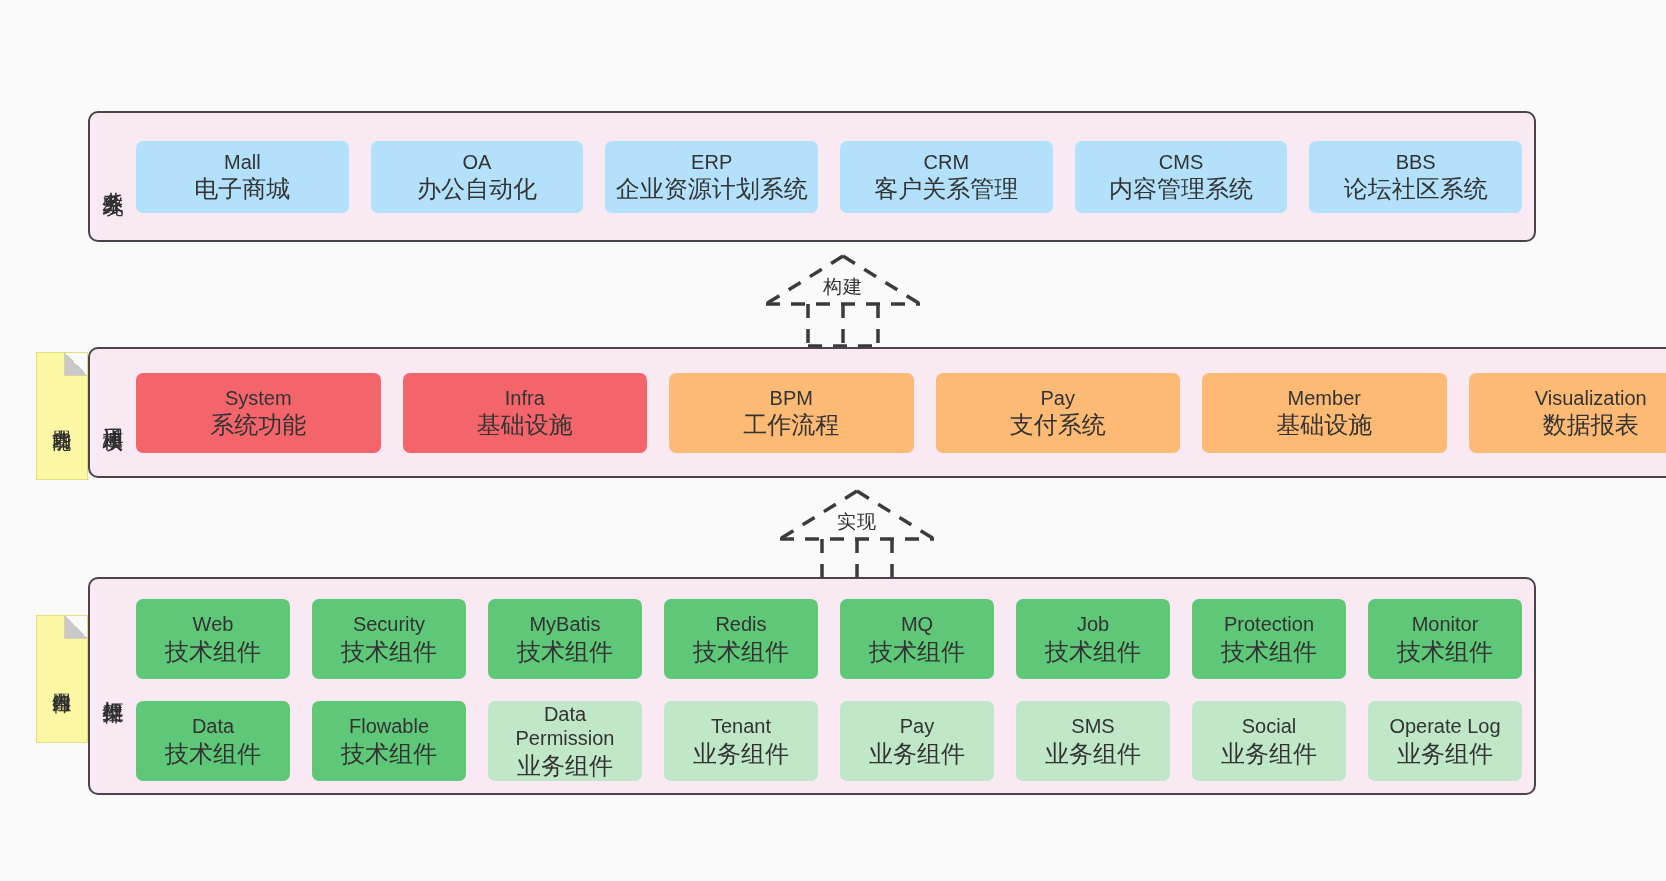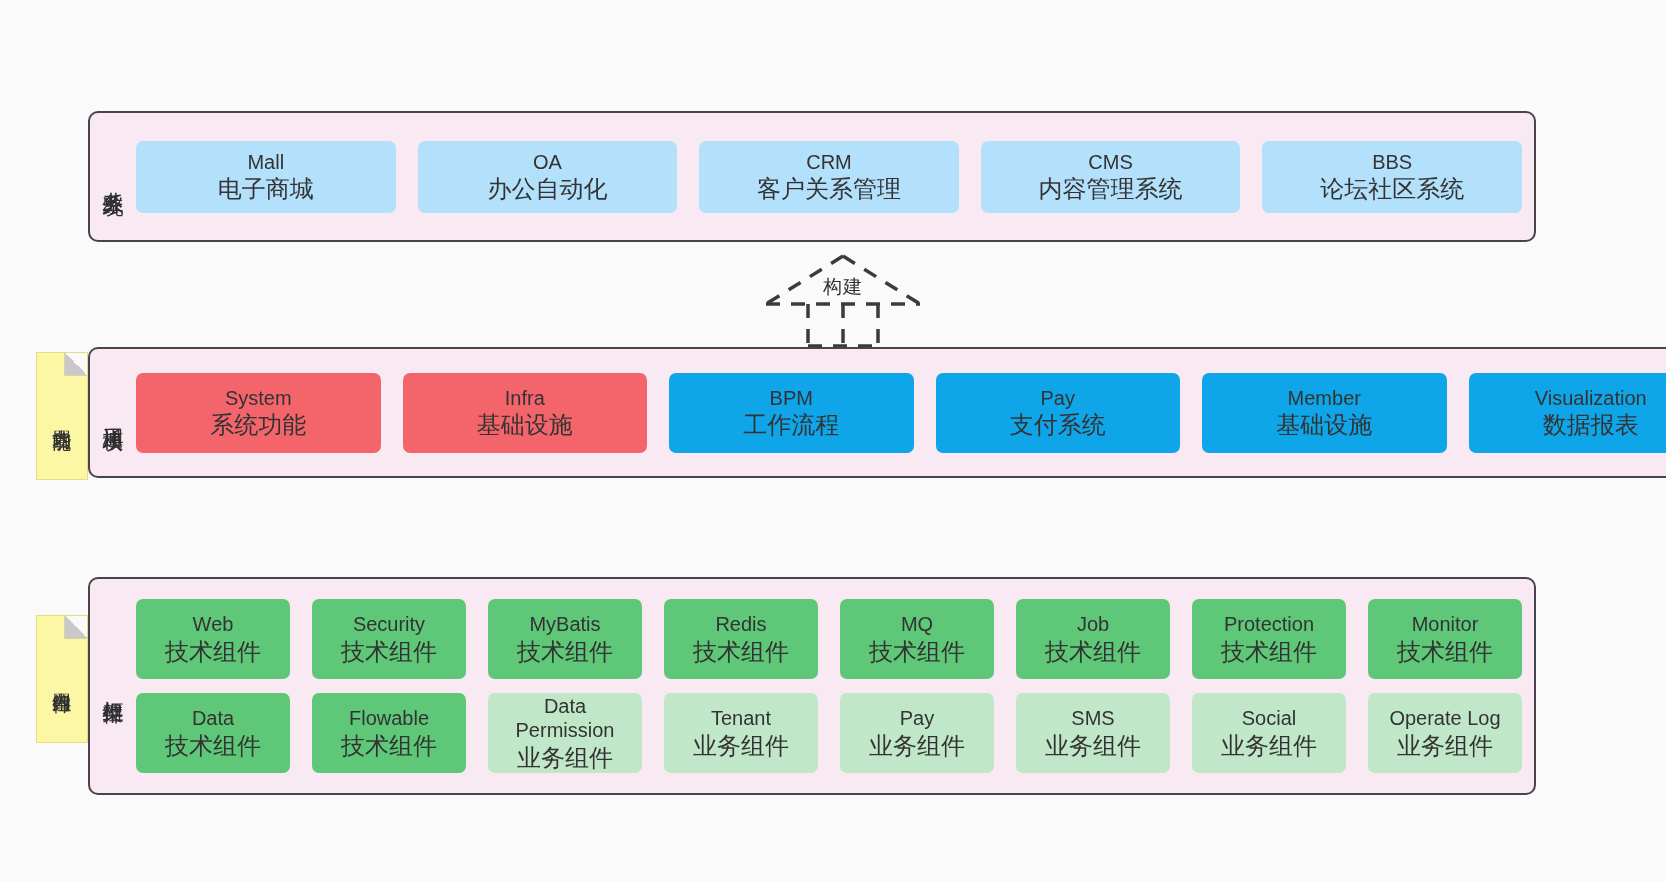--- a/index.html
+++ b/index.html
@@ -80,39 +80,39 @@
     font-size: 20px;
     color: #333;
   }
   .card .cn {
     font-size: 24px;
     color: #333;
   }
 
   .card.blue        { background: #b3e0fb; }
   .card.red-strong  { background: #f4656b; }
-  .card.red-soft    { background: #0ea5e9; }
+  .card.red-soft    { background: #fdba74; }
   .card.green-strong{ background: #5fc878; }
   .card.green-soft  { background: #c0e8c8; }
 
   
   #layer-business {
     left: 88px;  top: 111px;  width: 1448px; height: 131px;
   }
   #layer-business .row { height: 72px; }
 
   #layer-modules {
     left: 88px;  top: 347px;  width: 1639px; height: 131px;
   }
   #layer-modules .row { height: 80px; }
 
   #layer-framework {
     left: 88px;  top: 577px;  width: 1448px; height: 218px;
   }
-  #layer-framework .row { height: 80px; }
+  #layer-framework .row { height: 80px; margin-top: 8px; }
 
   
   .note {
     position: absolute;
     background: #fbf7a5;
     box-sizing: border-box;
     display: flex;
     align-items: center;
     justify-content: center;
     font-size: 19px;
@@ -169,20 +169,24 @@
     <div class="layer-title">业务系统</div>
     <div class="layer-body">
         <div class="row">
           <div class="card blue">
             <div class="en">Mall</div>
             <div class="cn">电子商城</div>
           </div>
           <div class="card blue">
             <div class="en">OA</div>
             <div class="cn">办公自动化</div>
+          </div>
+          <div class="card blue">
+            <div class="en">ERP</div>
+            <div class="cn">企业资源计划系统</div>
           </div>
           <div class="card blue">
             <div class="en">CRM</div>
             <div class="cn">客户关系管理</div>
           </div>
           <div class="card blue">
             <div class="en">CMS</div>
             <div class="cn">内容管理系统</div>
           </div>
           <div class="card blue">
@@ -233,20 +237,32 @@
             <div class="cn">基础设施</div>
           </div>
           <div class="card red-soft">
             <div class="en">Visualization</div>
             <div class="cn">数据报表</div>
           </div>
         </div>
       </div>
   </div>
 
+  <div class="connector" id="conn-realize">
+    <svg width="190" height="96" viewBox="0 0 190 96">
+      <path d="M95 4 L18 52" fill="none" stroke="#3b3b3b" stroke-width="3.5" stroke-dasharray="14 11" stroke-linecap="butt"></path>
+      <path d="M95 4 L172 52" fill="none" stroke="#3b3b3b" stroke-width="3.5" stroke-dasharray="14 11" stroke-linecap="butt"></path>
+      <path d="M18 52 L172 52" fill="none" stroke="#3b3b3b" stroke-width="3.5" stroke-dasharray="14 11" stroke-linecap="butt"></path>
+      <path d="M95 52 L95 96" fill="none" stroke="#3b3b3b" stroke-width="3.5" stroke-dasharray="14 11" stroke-linecap="butt"></path>
+      <path d="M60 52 L60 96" fill="none" stroke="#3b3b3b" stroke-width="3.5" stroke-dasharray="14 11" stroke-linecap="butt"></path>
+      <path d="M130 52 L130 96" fill="none" stroke="#3b3b3b" stroke-width="3.5" stroke-dasharray="14 11" stroke-linecap="butt"></path>
+      <path d="M60 94 L130 94" fill="none" stroke="#3b3b3b" stroke-width="3.5" stroke-dasharray="14 11" stroke-linecap="butt"></path>
+    </svg>
+    <span class="conn-label">实现</span>
+  </div>
 
   <div class="note" id="note-components">内置组件</div>
 
   <div class="layer" id="layer-framework">
     <div class="layer-title">框架组件</div>
     <div class="layer-body">
         <div class="row">
           <div class="card green-strong">
             <div class="en">Web</div>
             <div class="cn">技术组件</div>

